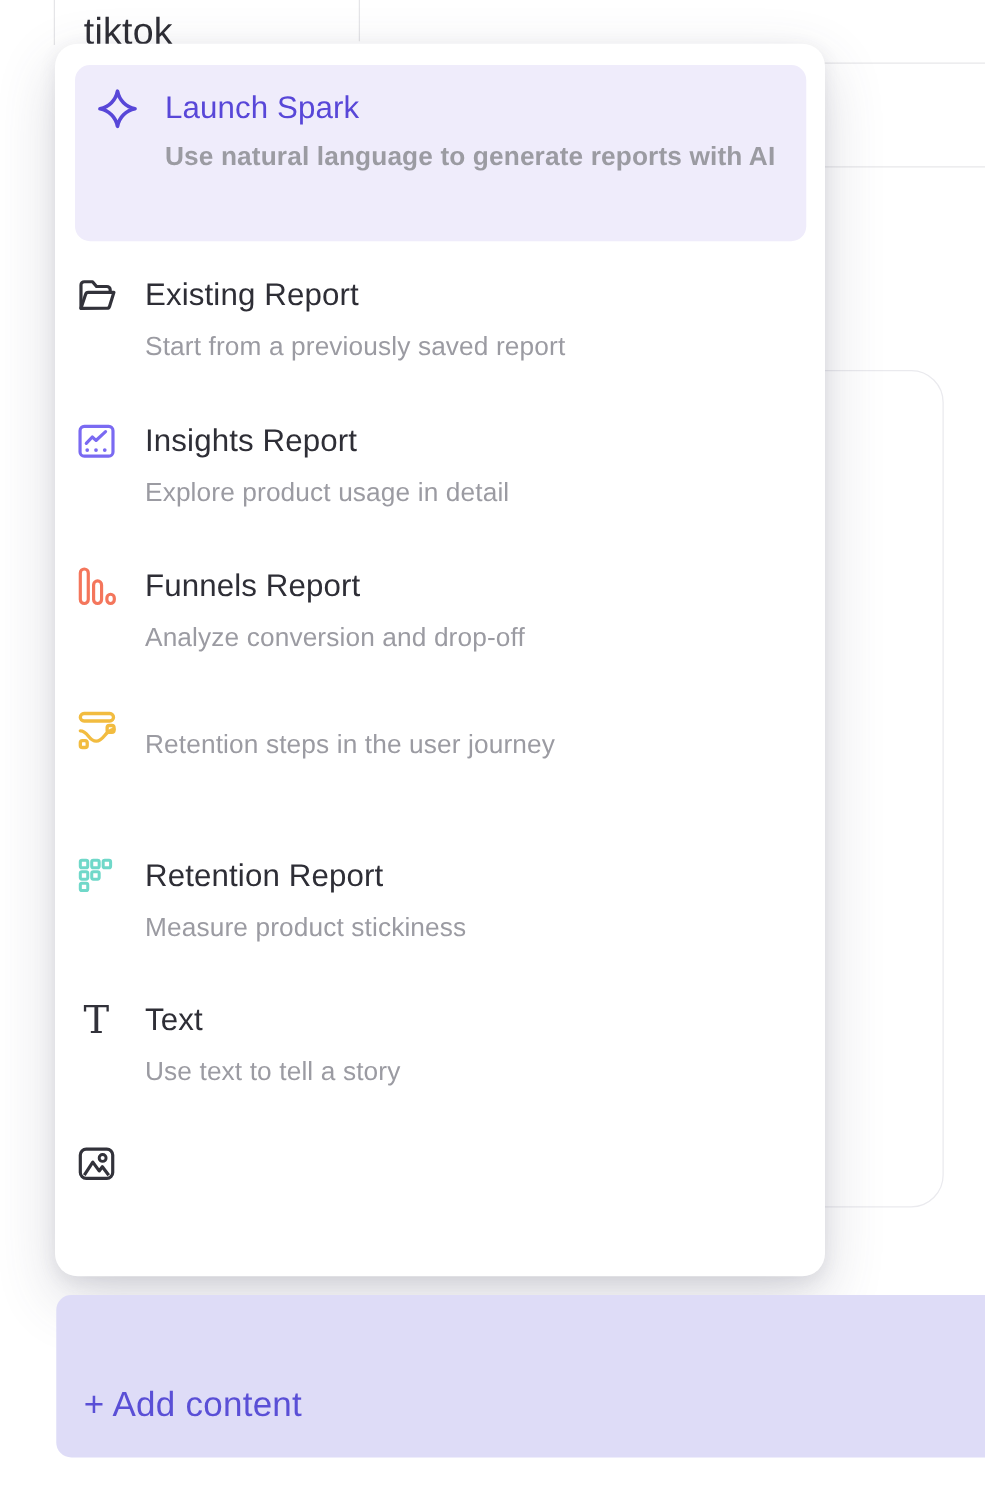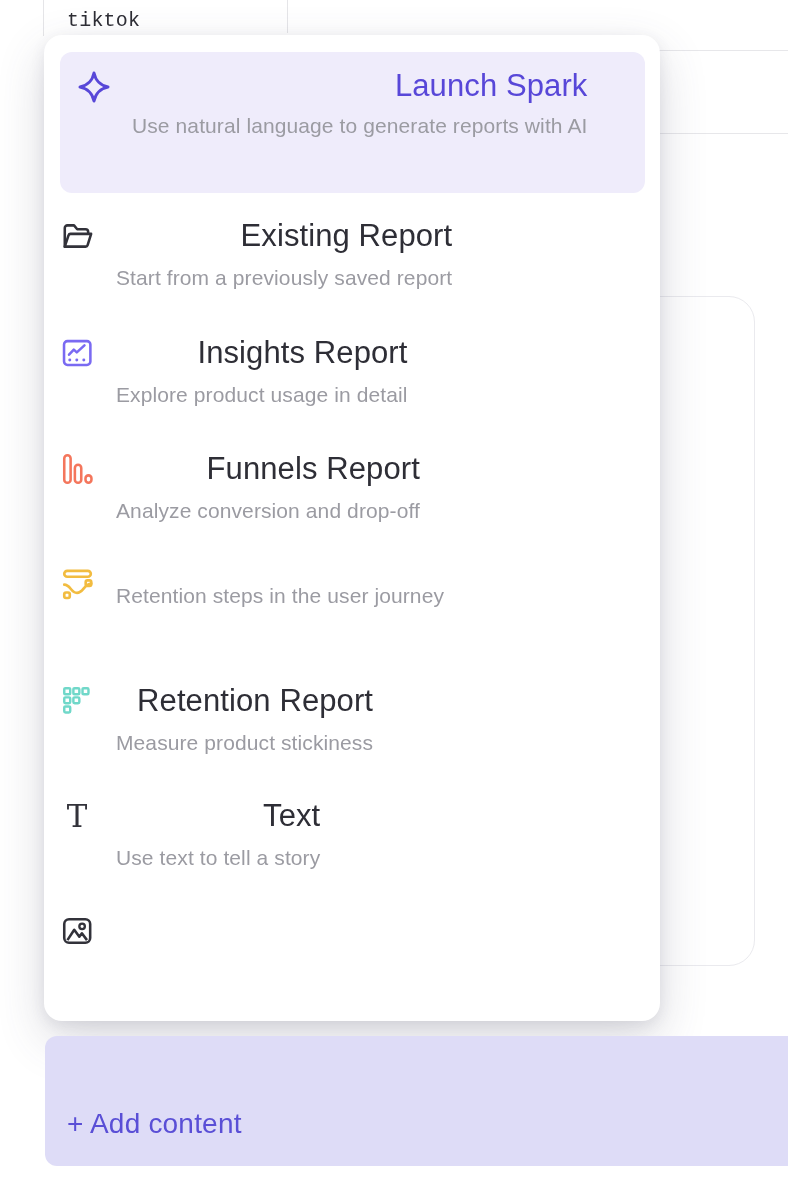--- a/index.html
+++ b/index.html
@@ -17,21 +17,21 @@
   .bg-vline.v2 { left:287px; height:33px; }
   .bg-hline { position:absolute; height:1px; background:#e7e7ea; left:655px; right:0; }
   .bg-hline.h1 { top:50px; }
   .bg-hline.h2 { top:133px; }
   .bg-card {
     position:absolute; left:558px; top:296px; width:197px; height:670px;
     border:1px solid #eaeaee; border-radius:26px; background:#ffffff;
   }
   .bg-cell-text {
     position:absolute; left:67px; top:9px;
-    font-size:20px; color:#2e2e35; letter-spacing:0.2px;font-family:Liberation Mono, monospace;
+    font-size:30px; color:#2e2e35; letter-spacing:0.2px;
   }
 
   
   .panel {
     position:absolute; left:44px; top:35px; width:616px; height:986px;
     background:#ffffff; border-radius:18px;
     box-shadow:0 18px 48px rgba(70,70,95,0.20), 0 4px 14px rgba(70,70,95,0.10);
   }
 
   .menu-item {
@@ -39,37 +39,36 @@
     display:flex; align-items:flex-start; gap:20px;
     cursor:pointer;
   }
   .menu-item .icon {
     flex:0 0 36px; width:36px; height:36px;
     display:flex; align-items:flex-start; justify-content:flex-start;
     margin-top:-2px;
   }
   .menu-item .icon svg { display:block; }
   .menu-item .title {
-    font-size:31px; font-weight:500; color:#2e2e36; line-height:30px;
+    font-size:25px; font-weight:500; color:#2e2e36; line-height:30px;
     letter-spacing:0.1px;
-    text-align:right;
   }
   .menu-item .desc {
     font-size:21px; color:#9b9ba2; line-height:31px; margin-top:11px;
     letter-spacing:0.1px;
   }
 
   
   .menu-item.highlighted {
     top:17px; height:141px;
     background:#efecfb; border-radius:12px;
     padding:19px 16px 0 16px; left:16px; right:15px;
   }
   .menu-item.highlighted .title { color:#5847d8; }
-  .menu-item.highlighted .desc { margin-top:9px; max-width:492px; }
+  .menu-item.highlighted .desc { margin-top:9px; max-width:492px;font-weight:bold; }
 
   
   .add-content-bar {
     position:absolute; left:45px; top:1036px; width:762px; height:130px;
     background:#dedcf7; border-radius:12px;
     display:flex; align-items:center;
     padding-left:22px; cursor:pointer;
   }
   .add-content-bar .label {
     font-size:28px; color:#5a4fd6; letter-spacing:0.2px;margin-top:46px;

